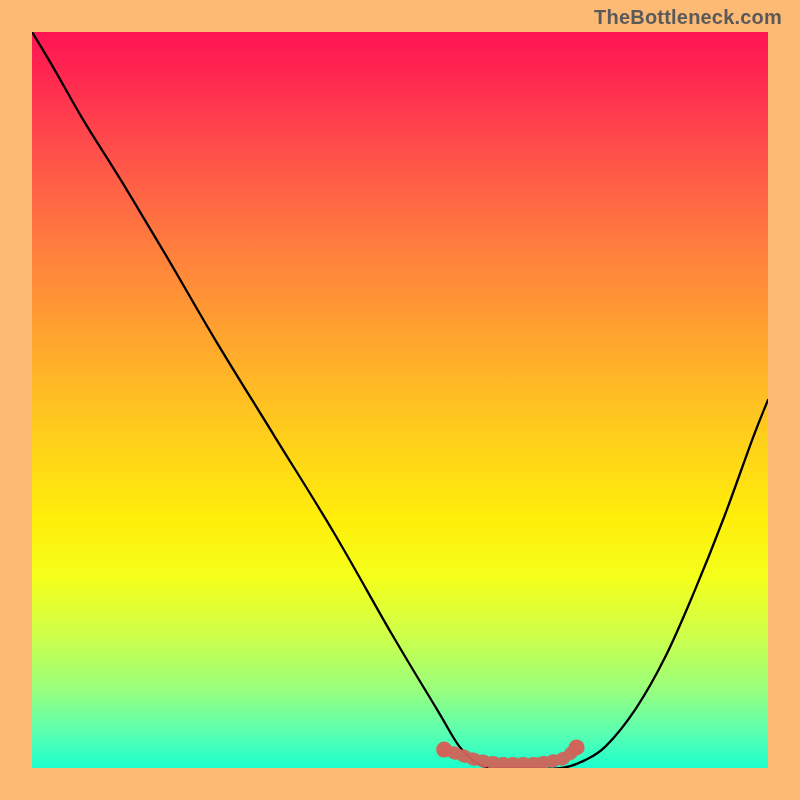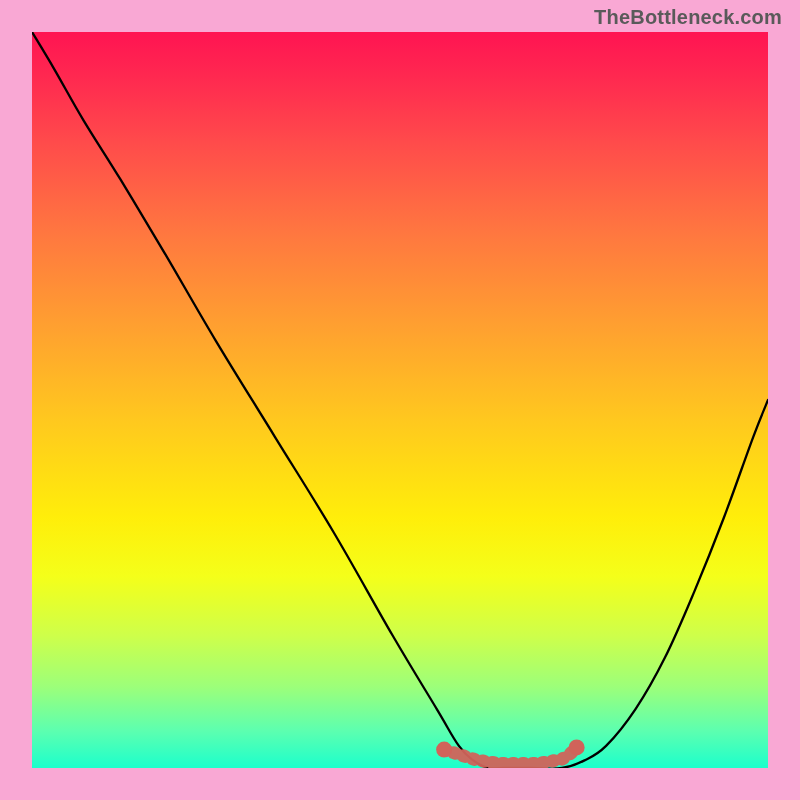--- a/index.html
+++ b/index.html
@@ -1,21 +1,21 @@
 <!DOCTYPE html>
 <html><head>
 <meta charset="utf-8">
 <style>
   * { margin: 0; padding: 0; box-sizing: border-box; }
   html, body { width: 800px; height: 800px; background: #000; overflow: hidden; }
   .container {
     position: relative;
     width: 800px;
     height: 800px;
-    background: #f9a8d4;
+    background: #fdba74;
   }
   .watermark {
     position: absolute;
     top: 6px;
     right: 18px;
     font-family: Arial, Helvetica, sans-serif;
     font-size: 20px;
     font-weight: bold;
     color: #5a5a5a;
     letter-spacing: 0.2px;

